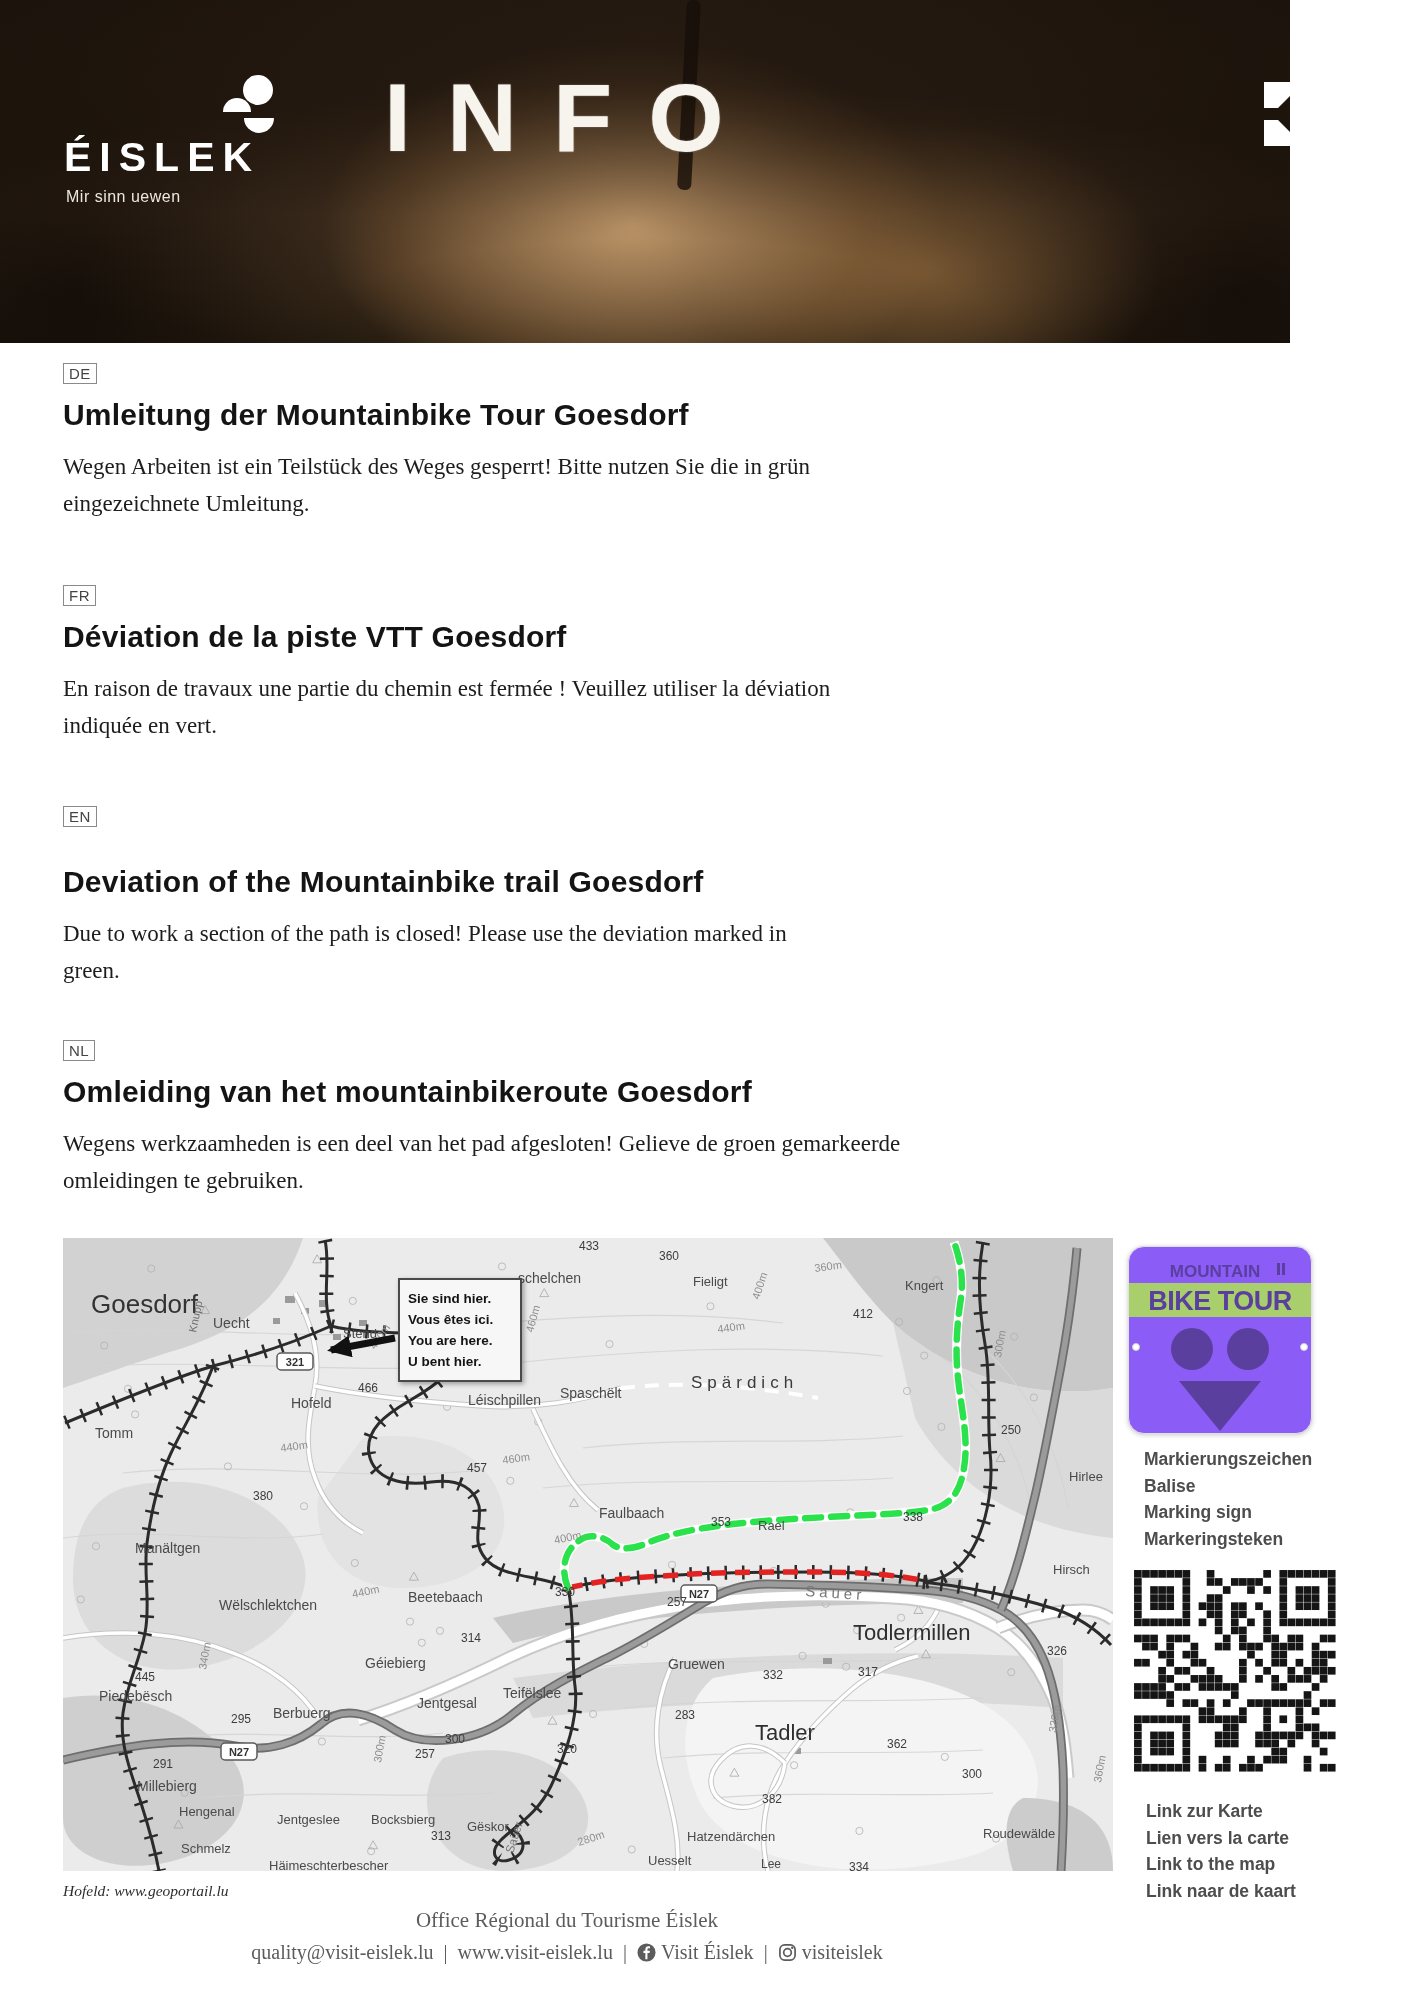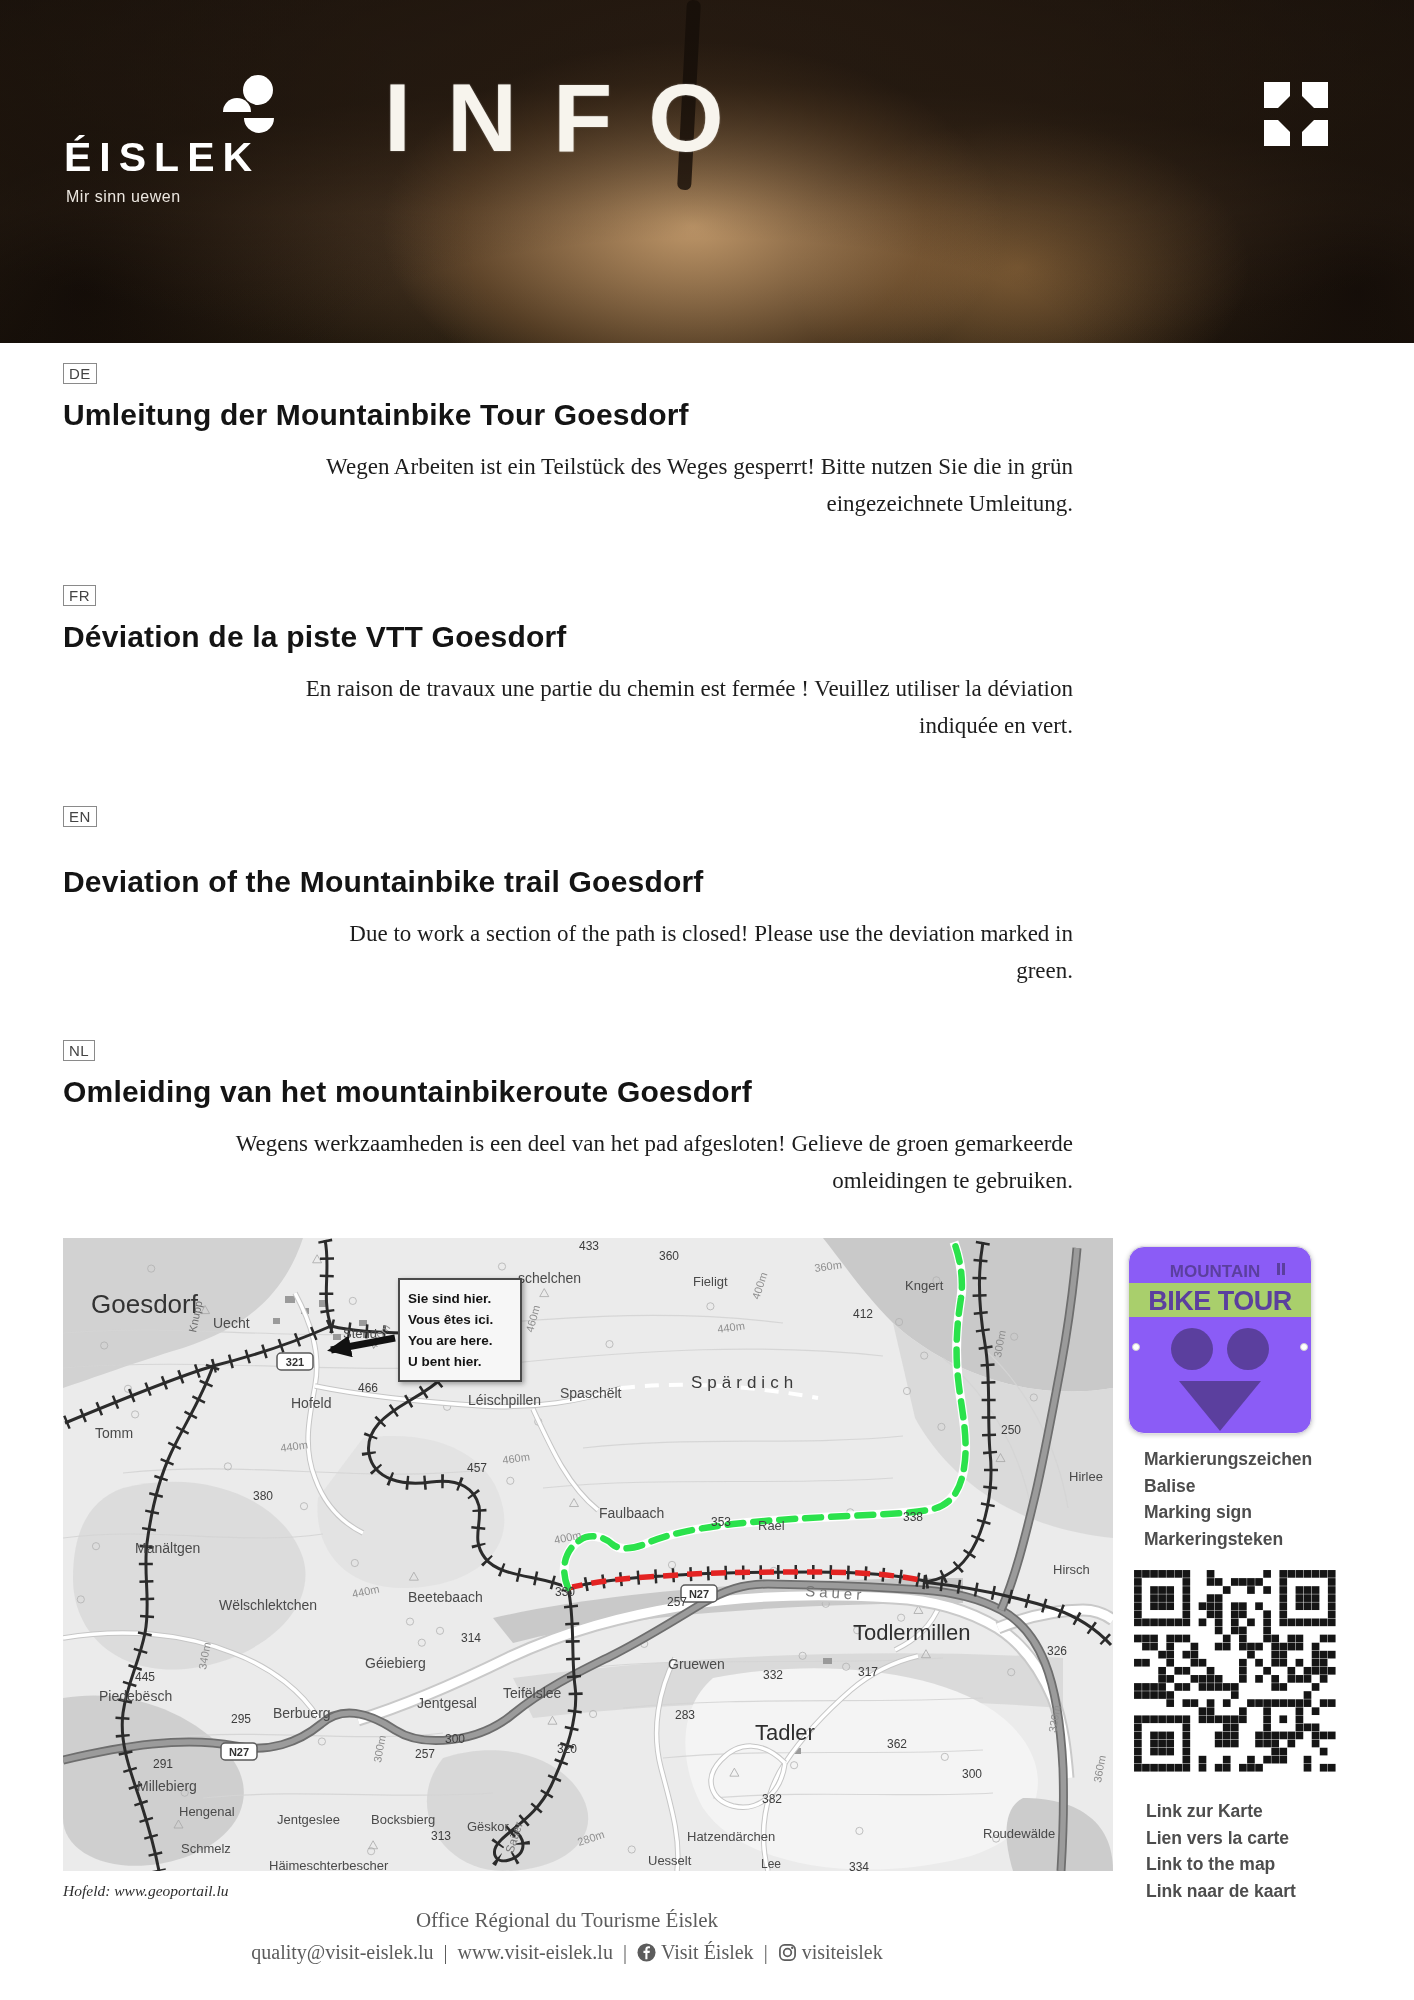--- a/index.html
+++ b/index.html
@@ -1,20 +1,20 @@
 <!DOCTYPE html>
 <html style="--accent-green: #2be24c; --trail-red: #e32322; --sign-purple: #5b3f9e; --sign-green: #a9cf6c;"><head>
 <meta charset="utf-8">
 <style>
   html,body{margin:0;padding:0;background:#ffffff;}
   .page{position:relative;width:1414px;height:2000px;background:#fff;overflow:hidden;
         font-family:"Liberation Sans",sans-serif;}
 
   
-  .photo-header{position:absolute;left:0;top:0;width:1414px;height:343px;overflow:hidden;
+  .photo-header{position:absolute;left:0;top:0;width:1290px;height:343px;overflow:hidden;
     background:
       radial-gradient(ellipse 420px 250px at 49% 66%, rgba(209,166,116,.85), rgba(150,108,64,.35) 55%, rgba(0,0,0,0) 74%),
       radial-gradient(ellipse 330px 210px at 72% 78%, rgba(146,106,60,.7), rgba(0,0,0,0) 70%),
       radial-gradient(ellipse 1250px 420px at 50% 12%, rgba(66,46,30,.95), rgba(0,0,0,0) 78%),
       radial-gradient(ellipse 560px 560px at 6% 85%, rgba(20,13,8,.95), rgba(0,0,0,0) 70%),
       radial-gradient(ellipse 560px 560px at 96% 85%, rgba(22,14,9,.95), rgba(0,0,0,0) 70%),
       linear-gradient(180deg,#241a11 0%,#3a2a19 38%,#55402a 62%,#2b2012 100%);}
   .photo-header::after{content:"";position:absolute;inset:0;
       background:radial-gradient(ellipse 900px 260px at 50% 100%, rgba(0,0,0,0) 40%, rgba(15,10,6,.55) 100%);}
   .trunk{position:absolute;left:682px;top:0;width:14px;height:190px;background:rgba(30,20,12,.85);
@@ -30,21 +30,21 @@
   .x-logo{position:absolute;left:1264px;top:82px;z-index:3;}
 
   
   .lang-sec{position:absolute;left:63px;width:1010px;}
   .lang-badge{display:inline-block;border:1.5px solid #8a8a8a;color:#444;font-size:15px;
       padding:1px 5px;letter-spacing:.5px;}
   .sec-heading{margin:14px 0 0 0;font-size:30px;font-weight:800;color:#141414;letter-spacing:.2px;
       font-family:"Liberation Sans",sans-serif;}
   .gap-lg .sec-heading{margin-top:38px;}
   .sec-body{margin:16px 0 0 0;font-family:"Liberation Serif",serif;font-size:23px;line-height:37px;
-      color:#1d1d1d;white-space:pre-line;text-align:right;}
+      color:#1d1d1d;white-space:pre-line;}
 
   
   .map-wrap{position:absolute;left:63px;top:1238px;width:1050px;height:633px;background:#ebebeb;}
   .map-wrap svg{display:block;}
   .patch{stroke:none;}
   .contour{fill:none;stroke:#d4d4d4;stroke-width:1.2;opacity:.9;}
   .road-case{fill:none;stroke:#c6c6c6;stroke-width:5.5;}
   .road{fill:none;stroke:#ffffff;stroke-width:3.5;}
   .road-dash{fill:none;stroke:#ffffff;stroke-width:4;stroke-dasharray:14 10;}
   .river-case{fill:none;stroke:#c9c9c9;stroke-width:13;}

